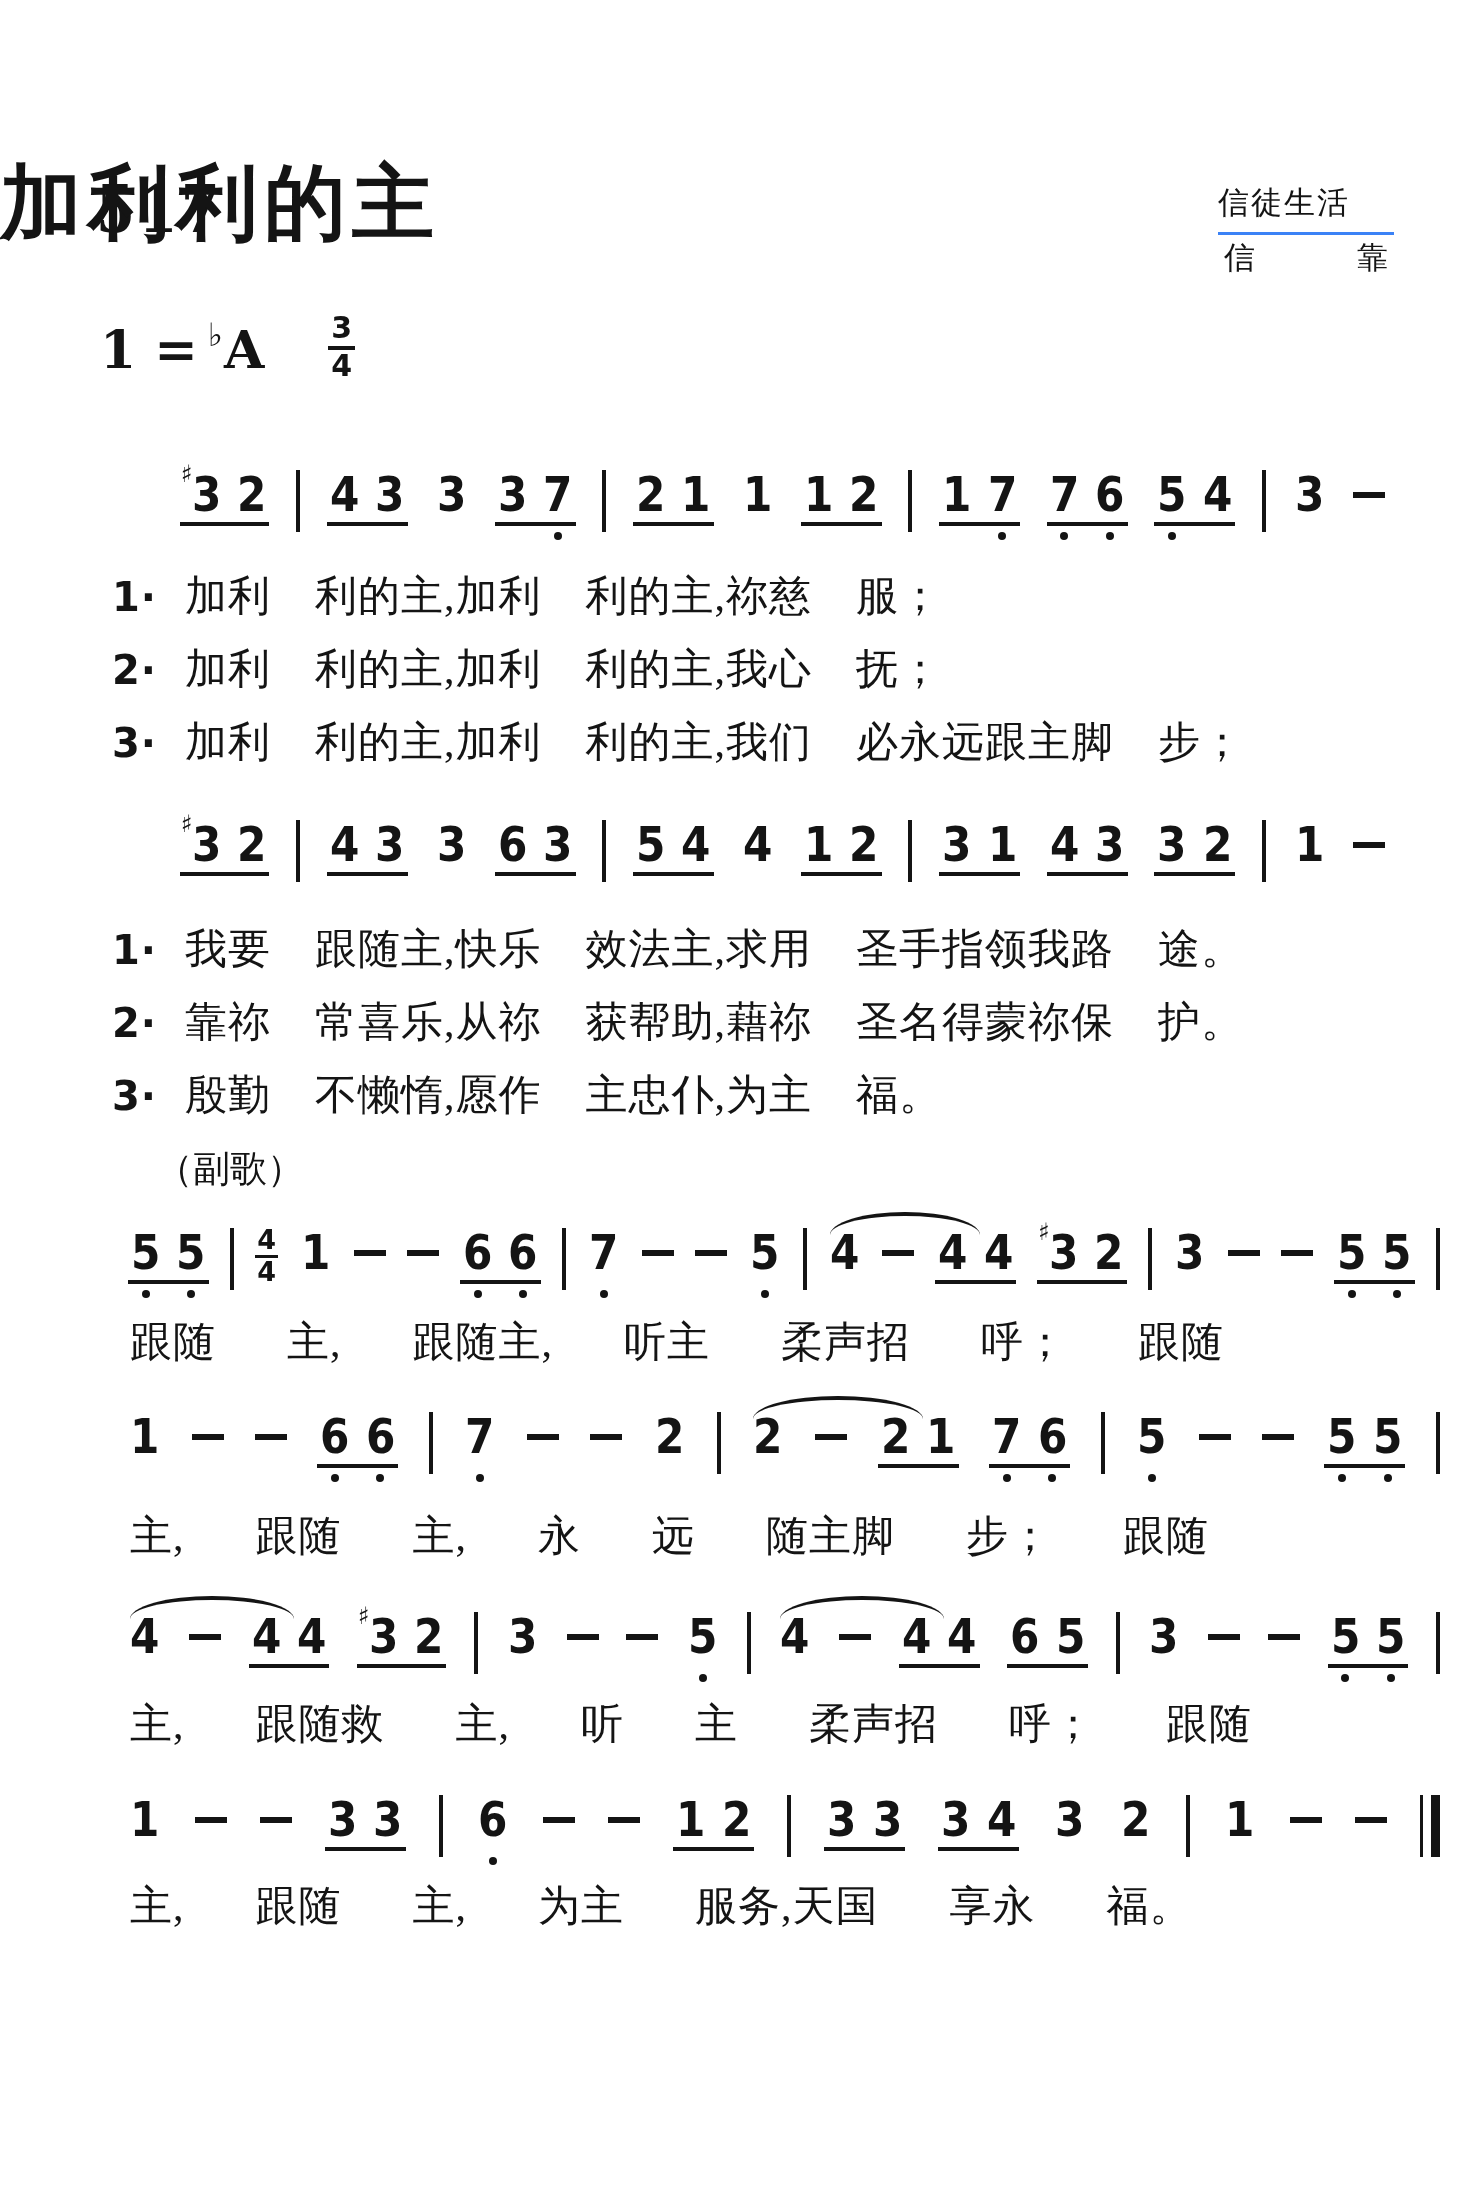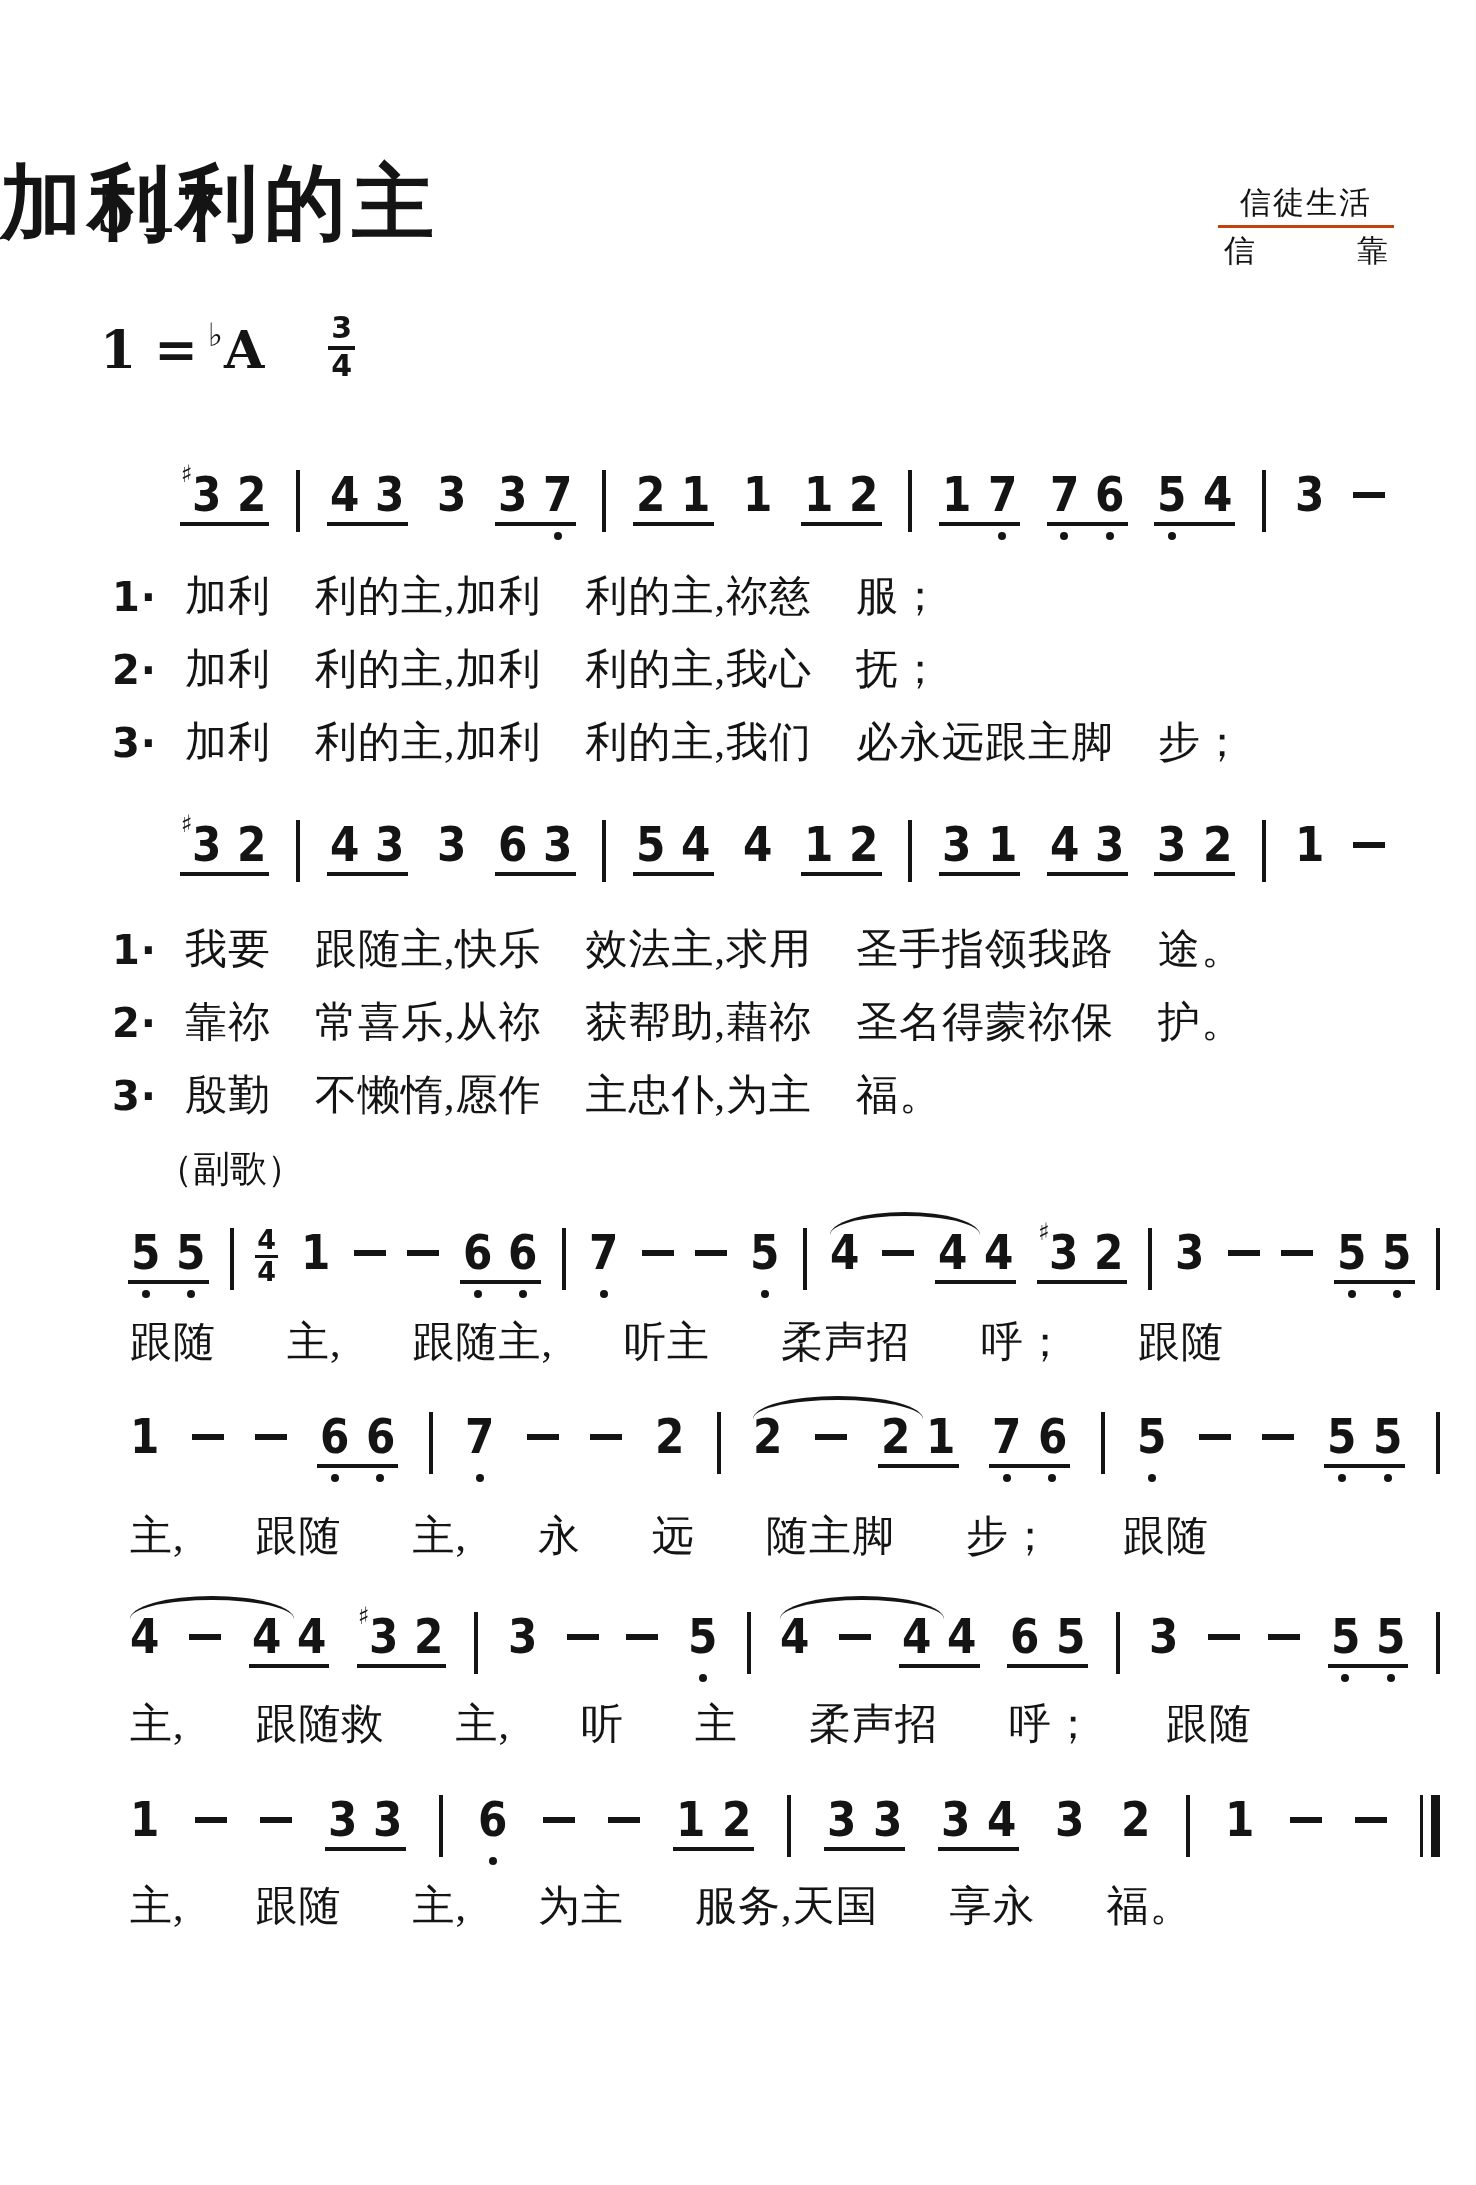--- a/index.html
+++ b/index.html
@@ -6,21 +6,21 @@
   body{width:1476px;height:2185px;background:#fff;color:#141414;position:relative;
        font-family:"Liberation Serif",serif;overflow:hidden}
 
   .hymn-number{position:absolute;left:96px;top:176px;font-family:"DejaVu Serif",serif;
        font-weight:700;font-size:66px;line-height:1;letter-spacing:4px;
        transform:scaleX(.85);transform-origin:left top}
   .title{position:absolute;left:0;right:0;top:162px;text-align:left;
        font-family:"Liberation Sans",sans-serif;font-weight:900;font-size:82px;
        line-height:1;letter-spacing:6px}
   .cat{position:absolute;right:82px;top:184px;width:176px;font-size:31px;line-height:1.25}
-  .cat .l1{border-bottom:3px solid #c2410c;padding-bottom:2px;letter-spacing:2px;text-align:center}
+  .cat .l1{border-bottom:3px solid #3b82f6;padding-bottom:9px;letter-spacing:2px;text-align:left}
   .cat .l2{display:flex;justify-content:space-between;padding:4px 6px 0 6px}
 
   .keyrow{position:absolute;left:100px;top:316px;display:flex;align-items:center}
   .keymain{font-family:"DejaVu Serif",serif;font-weight:700;font-size:52px;line-height:1.2}
   .flat{font-family:"DejaVu Sans",sans-serif;font-size:32px;vertical-align:22px;margin:0 1px 0 10px}
   .kts{display:inline-flex;flex-direction:column;align-items:center;margin-left:64px;margin-top:-4px}
   .ktsn,.ktsd{font:700 30px "DejaVu Sans",sans-serif;line-height:1.05;padding:0 3px}
   .ktsn{border-bottom:4px solid #141414;padding-bottom:2px}
 
   .mrow{position:absolute;display:flex;justify-content:space-between;align-items:flex-start}

